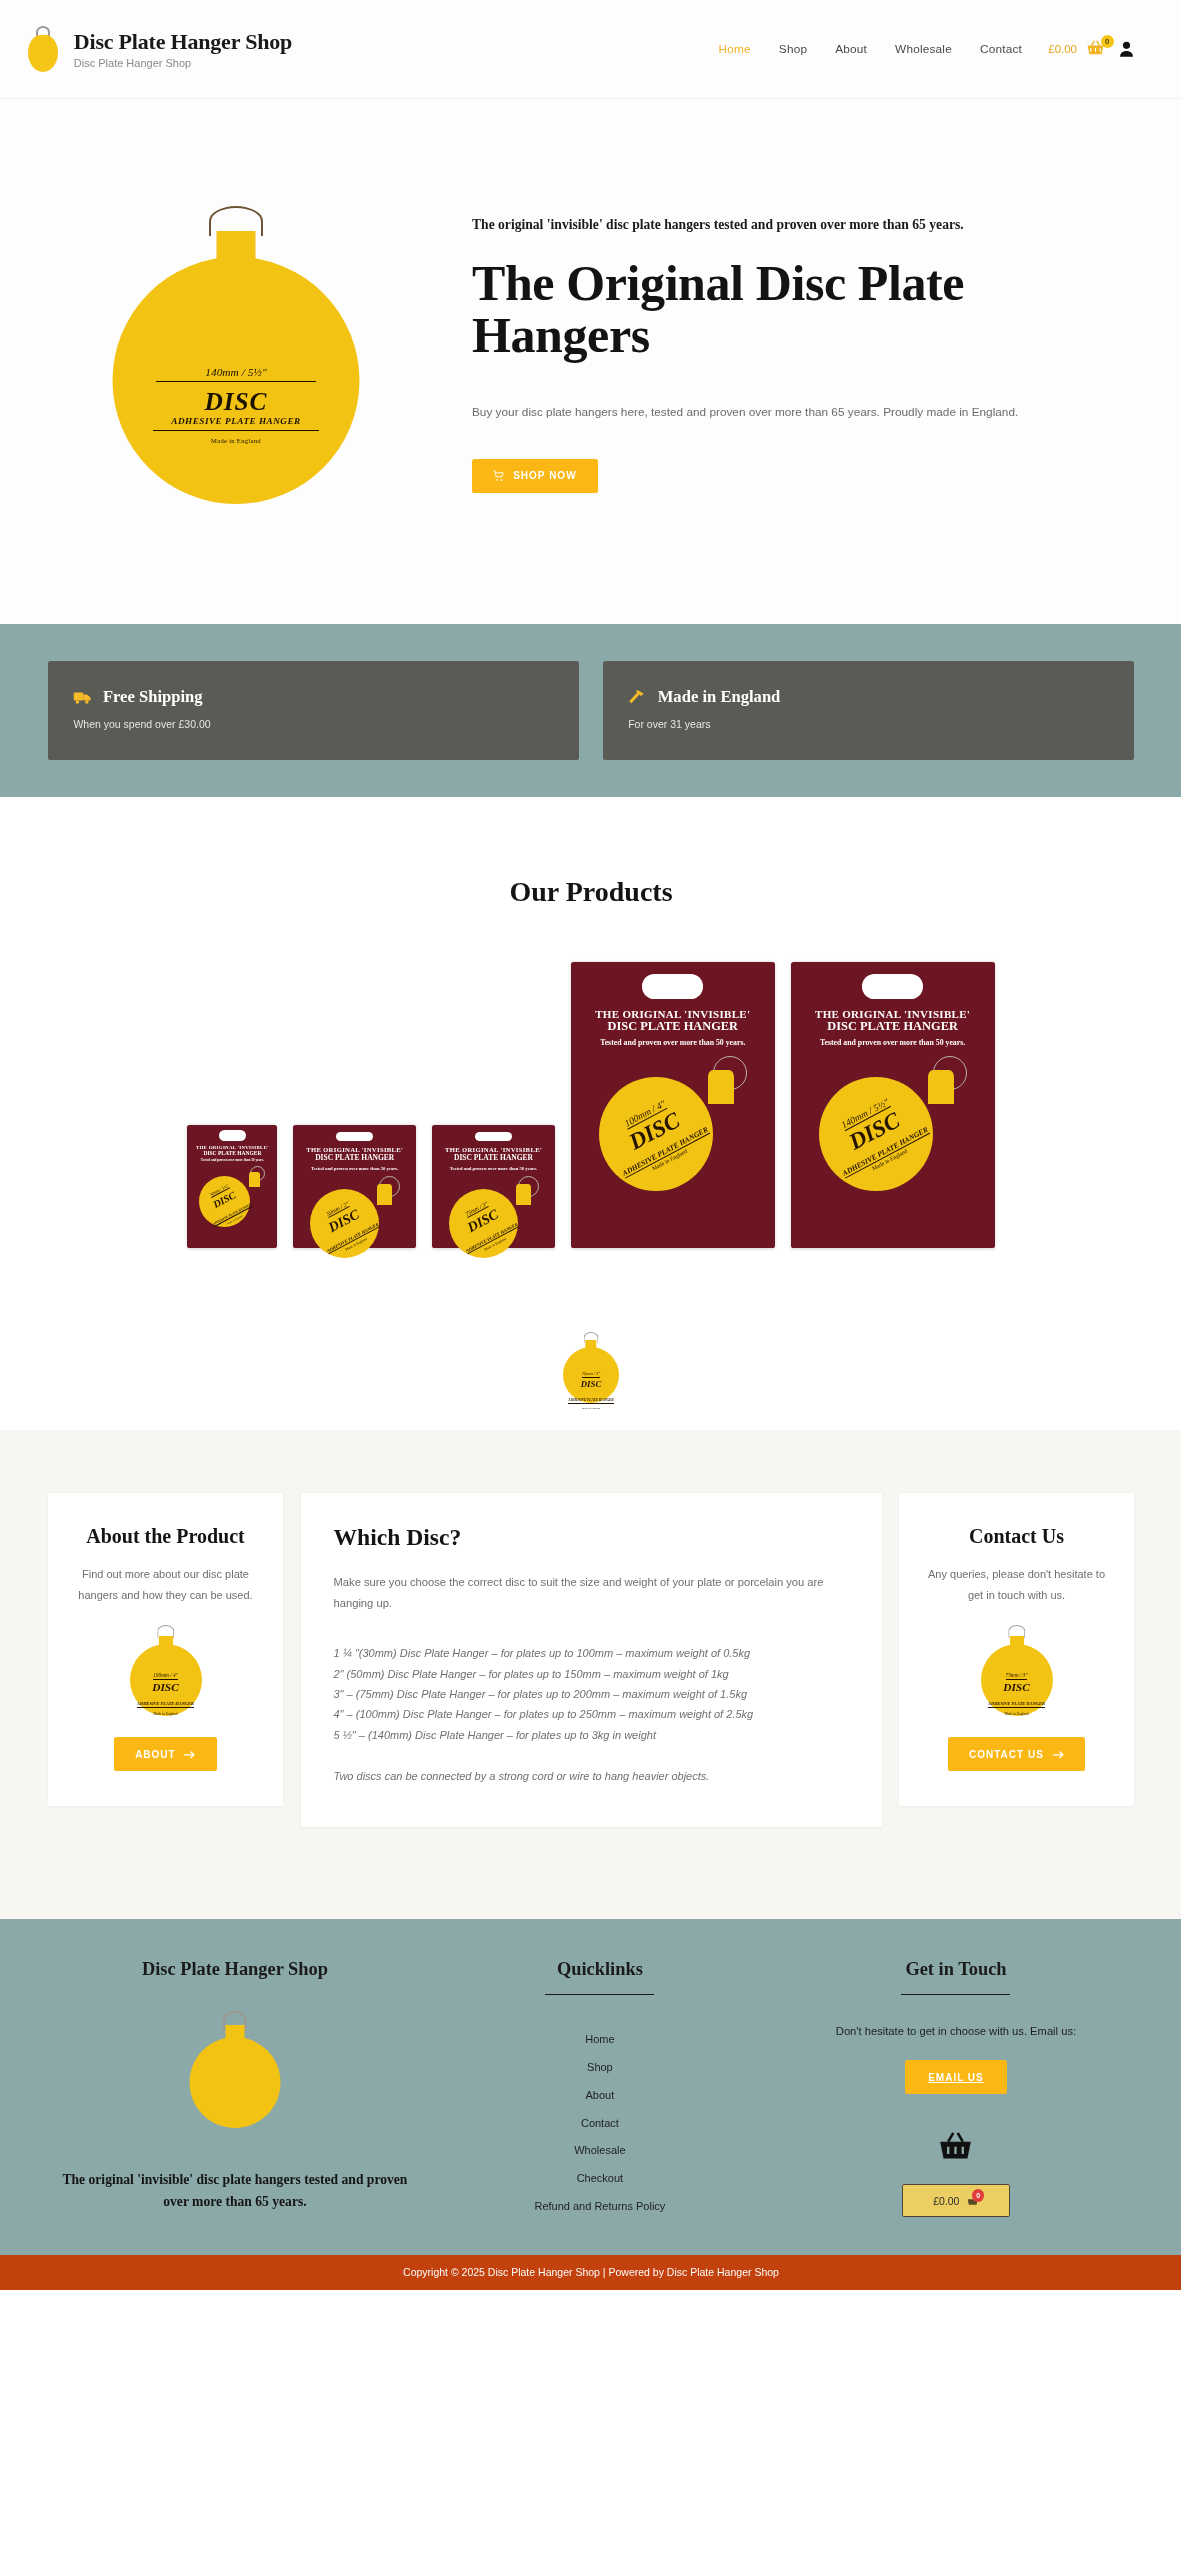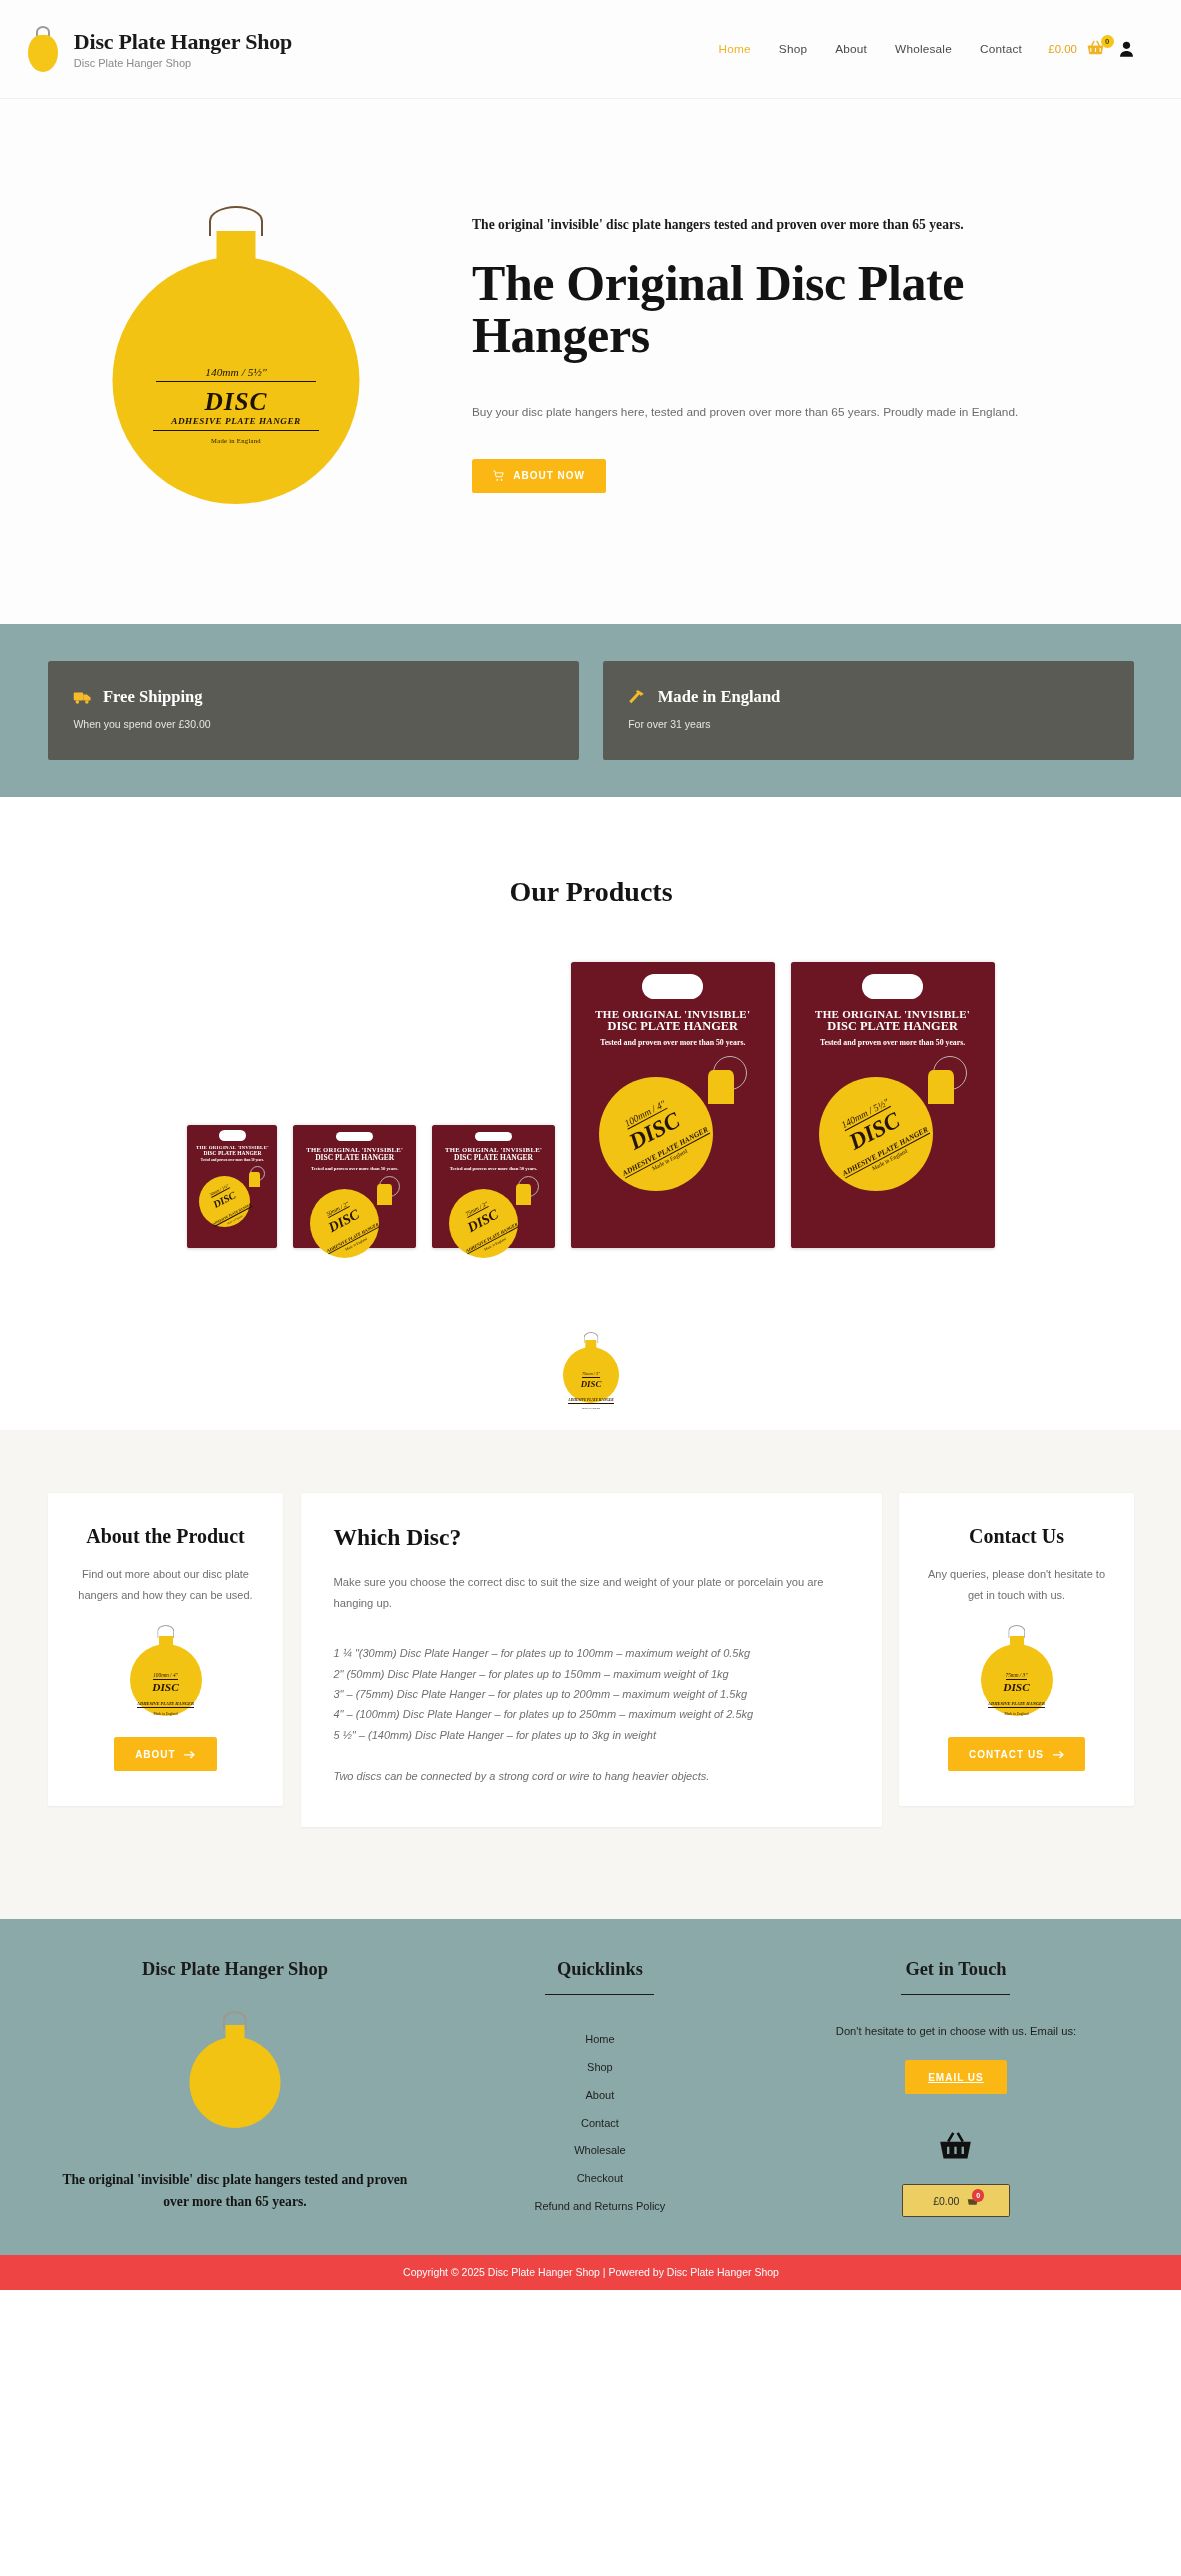--- a/index.html
+++ b/index.html
@@ -240,21 +240,21 @@
     padding: 9.6px 30px; position: relative; cursor: pointer;
   }
   .mini-cart .amt { font-size: 10.5px; color: #2c2c2c; }
   .mini-cart .badge {
     position: absolute; right: 24.5px; top: 4.4px;
     width: 12.3px; height: 12.3px; border-radius: 50%;
     background: #e23c3c; color: #fff; font-size: 7px; font-weight: bold;
     display: flex; align-items: center; justify-content: center;
   }
   .copyright-bar {
-    background: #ef4444; text-align: center; padding: 11.4px 0;
+    background: #c2410c; text-align: center; padding: 11.4px 0;
     font-size: 10.5px; color: #fdfdfd;
   }
 </style>
 </head>
 <body>
 
 <header class="site-header">
   <div class="brand">
     <div class="brand-mark">
       <div class="ring"></div>
@@ -306,21 +306,21 @@
   <div class="hero-copy">
     <p class="hero-eyebrow">The original 'invisible' disc plate hangers tested and proven over more than 65 years.</p>
     <h1 class="hero-title">The Original Disc Plate Hangers</h1>
     <p class="hero-lede">Buy your disc plate hangers here, tested and proven over more than 65 years. Proudly made in England.</p>
     <a class="btn" href="#">
       <svg width="11.4" height="11.4" viewBox="0 0 24 24">
         <circle cx="9" cy="21" r="1.8" fill="#fff"></circle>
           <circle cx="18" cy="21" r="1.8" fill="#fff"></circle>
         <path d="M1 2h3l2.6 12.3h12L21.5 6H6" stroke="#fff" stroke-width="2" fill="none"></path>
       </svg>
-      <span>ABOUT NOW</span>
+      <span>SHOP NOW</span>
     </a>
   </div>
 </section>
 
 <section class="features">
   <div class="feature-card">
     <div class="feature-head">
       <svg class="f-icon" viewBox="0 0 26 22">
         <rect x="1" y="4" width="13" height="11" rx="1.5" fill="#f5bb28"></rect>
         <path d="M14 7h5l5 4v4h-10z" fill="#f5bb28"></path>

